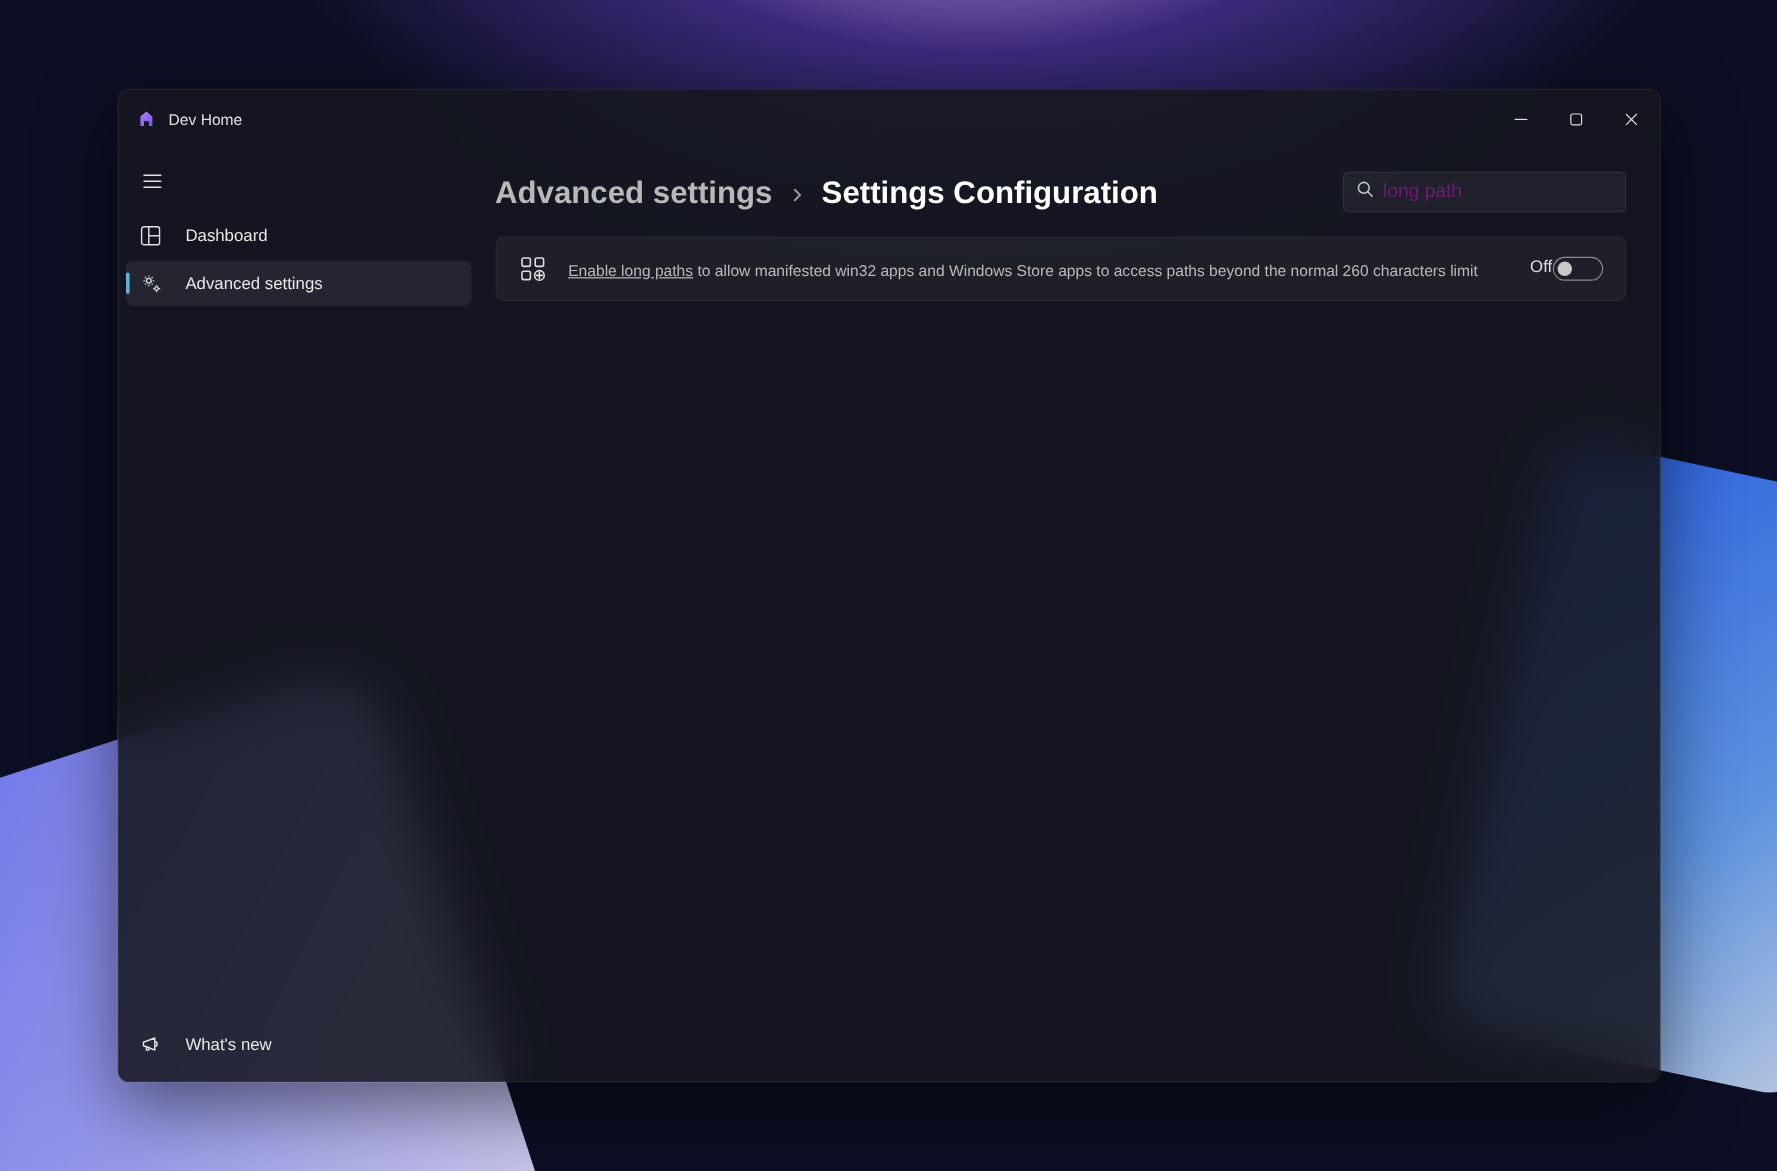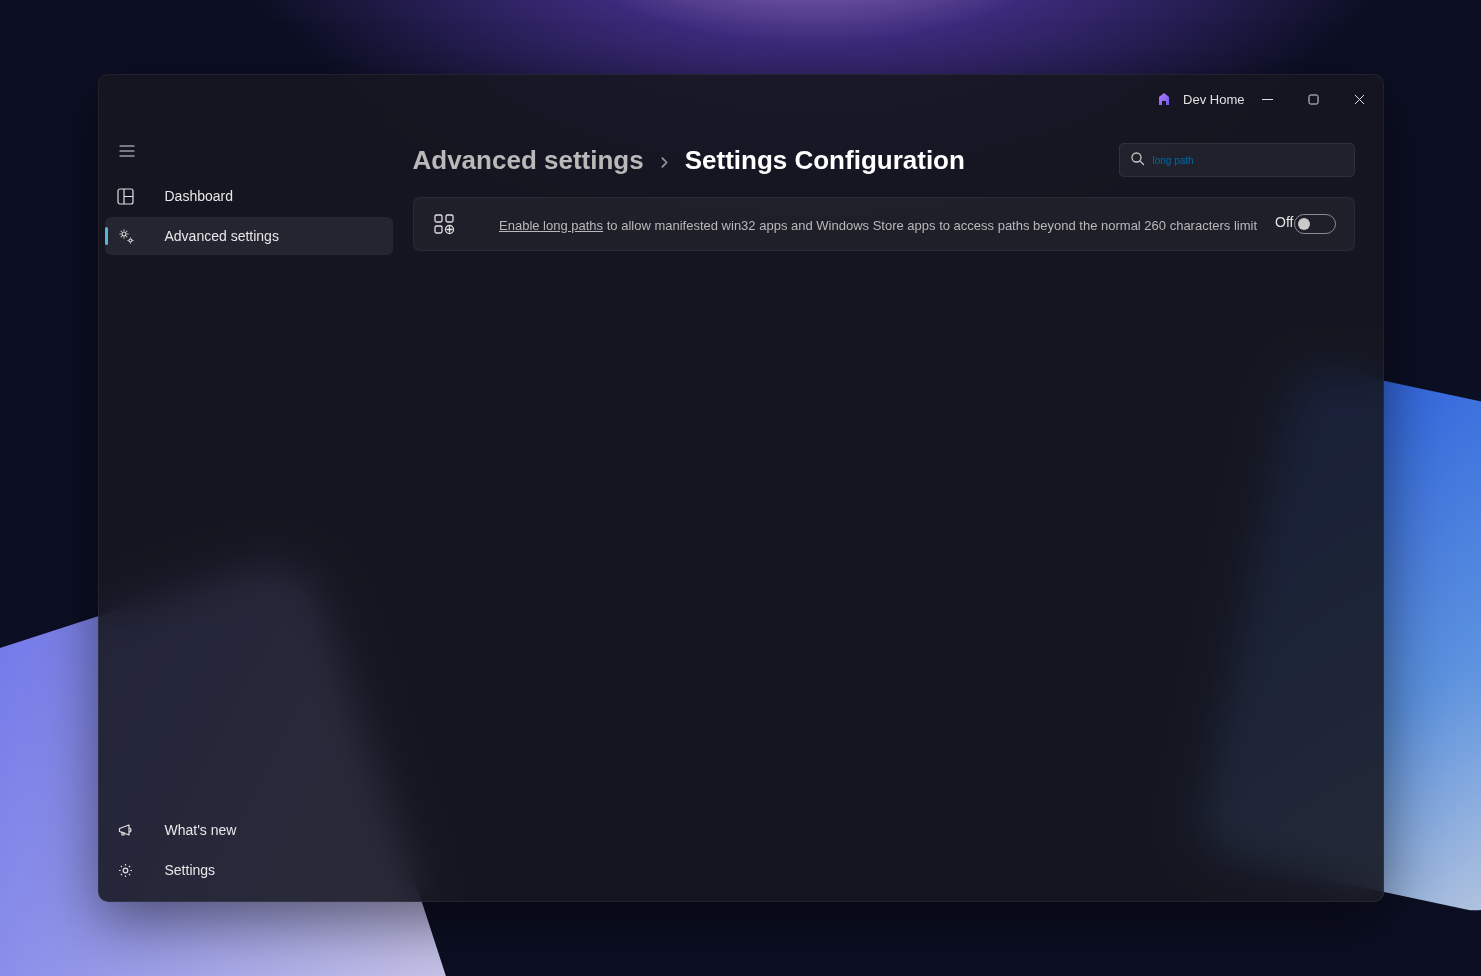--- a/index.html
+++ b/index.html
@@ -30,37 +30,37 @@
     border:1px solid rgba(255,255,255,0.06);
     border-radius:10px;
     display:flex; flex-direction:column;
     color:#e8e8e8;
     overflow:hidden;
     z-index:5;
     box-shadow:0 20px 60px rgba(0,0,0,0.5);
   }
 
   .titlebar {
-    height:48px; display:flex; align-items:center; justify-content:flex-end;
+    height:48px; display:flex; align-items:center; justify-content:space-between;
     padding-left:14px;
   }
   .title-left { display:flex; align-items:center; gap:10px; }
   .app-icon { width:18px; height:18px; display:flex; align-items:center; justify-content:center; }
   .app-title { font-size:13px; color:#e0e0e0; }
   .caption-buttons { display:flex; }
   .caption-btn { width:46px; height:36px; display:flex; align-items:center; justify-content:center; cursor:pointer; color:#e0e0e0; }
 
   .body { flex:1; display:flex; min-height:0; }
 
   .sidebar { width:300px; display:flex; flex-direction:column; padding:6px 0; }
   .hamburger { width:40px; height:36px; margin:4px 0 8px 8px; display:flex; align-items:center; justify-content:center; border-radius:6px; cursor:pointer; }
   .nav-list { flex:1; display:flex; flex-direction:column; gap:2px; padding:0 6px; }
   .nav-footer { display:flex; flex-direction:column; gap:2px; padding:0 6px 6px; }
   .nav-item {
-    height:38px; display:flex; align-items:center; gap:30px;
+    height:38px; display:flex; align-items:center; gap:20px;
     padding:0 12px; border-radius:6px; cursor:pointer;
     font-size:14px; color:#e8e8e8; position:relative;
   }
   .nav-item.active { background:rgba(255,255,255,0.07); }
   .nav-item.active::before {
     content:""; position:absolute; left:0; top:10px; bottom:10px; width:3px;
     background:#5bb4d8; border-radius:2px;
   }
   .nav-icon { width:18px; height:18px; display:flex; align-items:center; justify-content:center; flex:none; color:#e0e0e0; }
 
@@ -70,34 +70,34 @@
   .crumb-link { color:#b9b9b9; cursor:pointer; font-weight:600;}
   .crumb-sep { color:#888; }
   .crumb-current { font-weight:600; color:#fff; }
   .search-box {
     width:236px; height:34px; background:rgba(255,255,255,0.055);
     border:1px solid rgba(255,255,255,0.07);
     border-radius:5px; display:flex; align-items:center; padding:0 10px; gap:8px;
   }
   .search-box input {
     flex:1; background:transparent; border:none; outline:none;
-    color:#0369a1; font-size:10px;
+    color:#701a75; font-size:16px;
   }
 
   .setting-card {
     background:rgba(255,255,255,0.045);
     border:1px solid rgba(255,255,255,0.05);
     border-radius:7px;
     padding:14px 18px;
     display:flex; align-items:center; gap:18px;
   }
   .setting-icon { width:24px; height:24px; flex:none; display:flex; align-items:center; justify-content:center; }
   .setting-text { flex:1; min-width:0; }
   .setting-title { font-size:15px; font-weight:600; color:#fff; }
-  .setting-desc { font-size:13px; color:#b9b9b9; margin-top:2px;text-align:right; }
+  .setting-desc { font-size:13px; color:#b9b9b9; margin-top:2px; }
   .setting-desc .link { text-decoration:underline; color:#b9b9b9; cursor:pointer;}
   .toggle-wrap { display:flex; }
   .toggle-label { font-size:14px; color:#e0e0e0; }
   .toggle {
     width:42px; height:20px; border-radius:10px;
     border:1px solid #8a8a8a; position:relative; cursor:pointer;
   }
   .toggle::after {
     content:""; position:absolute; left:3px; top:50%; transform:translateY(-50%);
     width:12px; height:12px; border-radius:50%; background:#c9c9c9;
@@ -178,29 +178,20 @@
         <div class="nav-item">
           <span class="nav-icon">
             <svg width="17" height="17" viewBox="0 0 17 17" fill="none" stroke="currentColor" stroke-width="1.2" stroke-linejoin="round">
                 <path d="M2.5 6.5 12 3v10L2.5 9.5z"></path>
                 <path d="M12 6a2 2 0 010 4"></path>
                 <path d="M5 9.5v3.5h2v-3"></path>
               </svg>
           </span>
           <span>What's new</span>
         </div>
-        <div class="nav-item">
-          <span class="nav-icon">
-            <svg width="17" height="17" viewBox="0 0 17 17" fill="none" stroke="currentColor" stroke-width="1.2">
-                <circle cx="8.5" cy="8.5" r="2.3"></circle>
-                <path d="M8.5 2v1.6M8.5 13.4V15M2 8.5h1.6M13.4 8.5H15M3.9 3.9l1.1 1.1M12 12l1.1 1.1M3.9 13.1l1.1-1.1M12 5l1.1-1.1"></path>
-              </svg>
-          </span>
-          <span>Settings</span>
-        </div>
       </div>
     </nav>
 
     <main class="main">
       <div class="main-header">
         <div class="breadcrumb">
           <span class="crumb-link">Advanced settings</span>
           <span class="crumb-sep">
             <svg width="13" height="13" viewBox="0 0 12 12">
                 <path d="M4 2l4 4-4 4" fill="none" stroke="#999" stroke-width="1.6" stroke-linecap="round" stroke-linejoin="round"></path>

